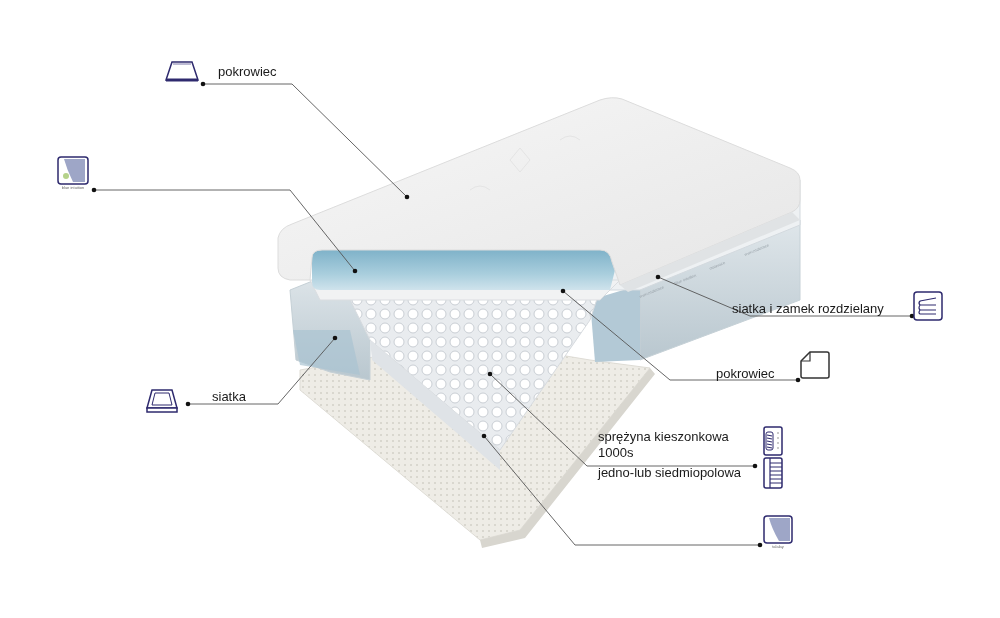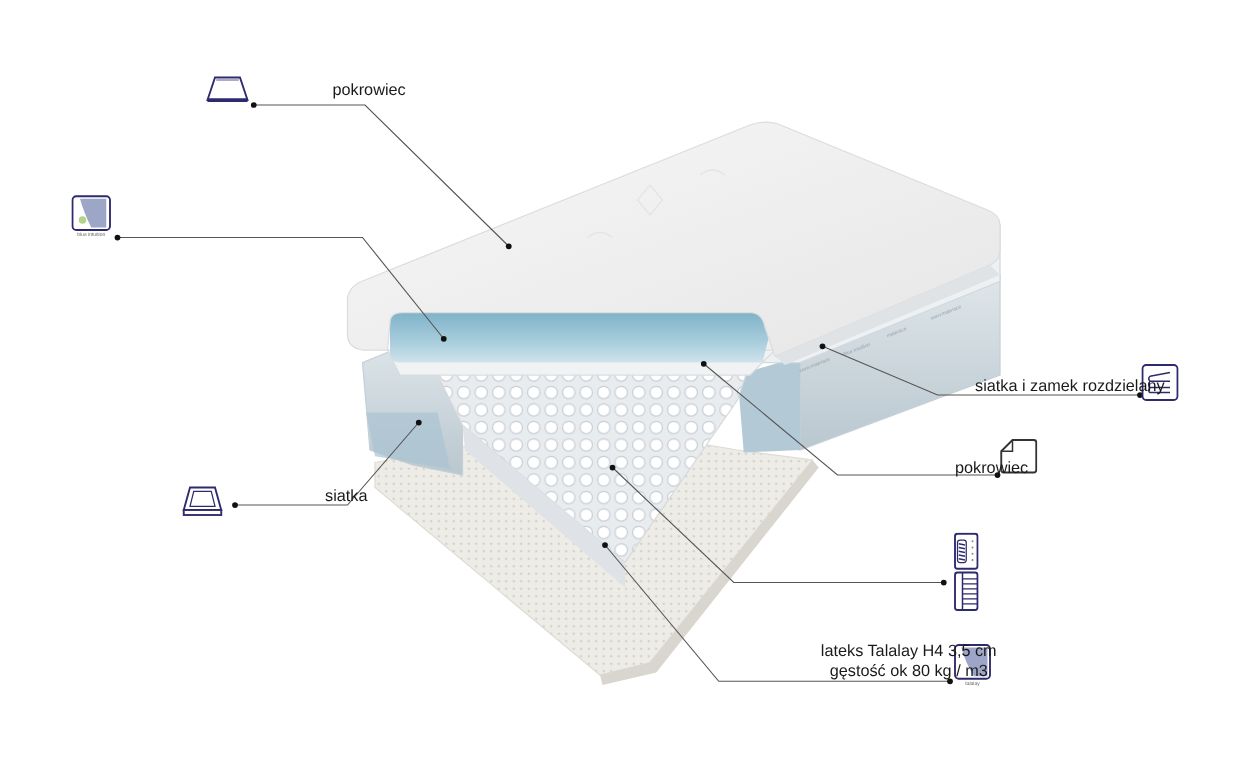--- a/index.html
+++ b/index.html
@@ -1,19 +1,19 @@
 <!DOCTYPE html>
 <html><head>
 <meta charset="utf-8">
 <style>
   html, body { margin: 0; padding: 0; background: #ffffff; }
   body { width: 1000px; height: 618px; position: relative; overflow: hidden;
          font-family: "Liberation Sans", sans-serif; color: #1a1a1a; }
   #stage { position: absolute; left: 0; top: 0; width: 1000px; height: 618px; }
-  .label { position: absolute; font-size: 13px; line-height: 16px; text-align: center; white-space: nowrap; margin-left: 48px; }
+  .label { position: absolute; font-size: 13px; line-height: 16px; white-space: nowrap; }
   .icon { position: absolute; }
   svg text { font-family: "Liberation Sans", sans-serif; }
 </style>
 </head>
 <body>
 
 <div id="stage">
   <svg width="1000" height="618" viewBox="0 0 1000 618">
     <defs>
       <linearGradient id="topGrad" x1="0" y1="0" x2="1" y2="1">
@@ -153,24 +153,25 @@
     <g fill="#888">
         <circle cx="15" cy="7" r="0.8"></circle>
         <circle cx="15" cy="12" r="0.8"></circle>
         <circle cx="15" cy="17" r="0.8"></circle>
         <circle cx="15" cy="22" r="0.8"></circle>
       </g>
     <rect x="1" y="32" width="18" height="30" rx="2" fill="#fff" stroke="#2e2a6e" stroke-width="1.5"></rect>
     <line x1="7" y1="32" x2="7" y2="62" stroke="#2e2a6e" stroke-width="1.2"></line>
     <path d="M7,37 H19 M7,41 H19 M7,45 H19 M7,49 H19 M7,53 H19 M7,57 H19" stroke="#2e2a6e" stroke-width="1"></path>
   </svg>
+  <div class="label" style="left:598px;top:429px;width:150px">
+    <div>sprężyna kieszonkowa</div>
+    <div>1000s</div>
+    <div style="margin-top:4px">jedno-lub siedmiopolowa</div>
+  </div>
 
   
   <svg class="icon" style="left:763px;top:515px" width="30" height="34" viewBox="0 0 30 34">
     <rect x="1" y="1" width="28" height="27" rx="3" fill="#fff" stroke="#2e2a6e" stroke-width="1.5"></rect>
     <path d="M6,3 L27,3 L27,26 L16,26 Q9,14 6,3 Z" fill="#9ea6c7"></path>
     <text x="15" y="33" font-size="4" fill="#666" text-anchor="middle">talalay</text>
   </svg>
-  <div class="label" style="left:604px;top:513px;width:150px">
-    <div>lateks Talalay H4 3,5 cm</div>
-    <div>gęstość ok 80 kg / m3</div>
-  </div>
 </div>
 
 </body></html>

